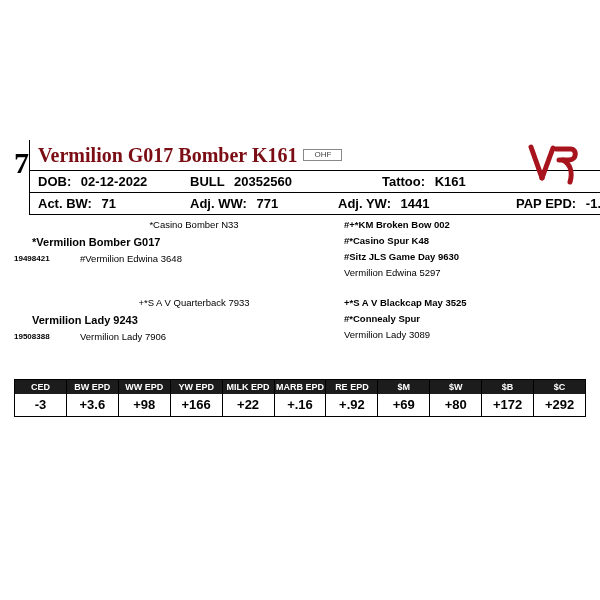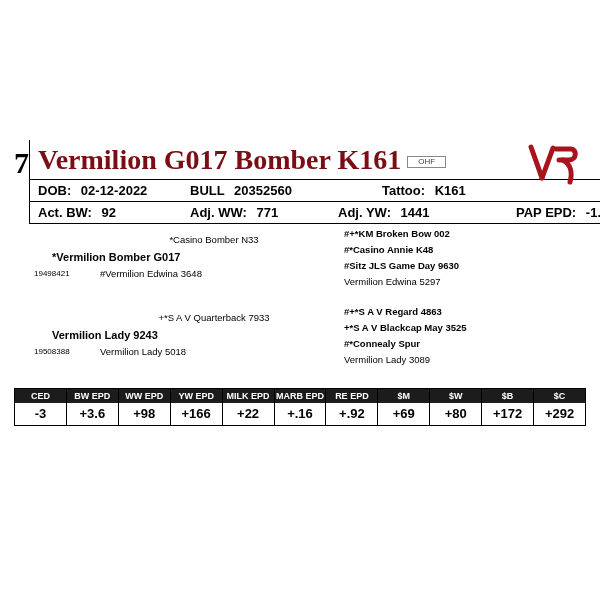--- a/index.html
+++ b/index.html
@@ -42,21 +42,21 @@
     padding-left: 0;
   }
   .title-row {
     display: flex;
     align-items: baseline;
     padding: 4px 0 3px 8px;
     border-bottom: 1px solid #000;
   }
   .animal-name {
     font-family: "Liberation Serif", serif;
-    font-size: 28px;
+    font-size: 20px;
     font-weight: bold;
     letter-spacing: 0px;
     color: #7b0d14;
     white-space: nowrap;
   }
   .name-suffix {
     font-family: "Liberation Sans", sans-serif;
     font-size: 8px;
     color: #444;
     margin-left: 6px;
@@ -95,23 +95,22 @@
     font-size: 9.5px;
     position: relative;
   }
   .ped-block {
     position: relative;
     height: 78px;
   }
   .ped-left {
     position: absolute;
     left: 0;
-    top: 6px;
+    top: 0;
     width: 330px;
-    margin-left: 20px;
   }
   .ped-right {
     position: absolute;
     left: 330px;
     top: 0;
     width: 240px;
   }
   .grandsire {
     text-align: center;
     padding-left: 30px;
@@ -125,21 +124,21 @@
     height: 18px;
     line-height: 18px;
     padding-left: 18px;
   }
   .reg-line {
     height: 16px;
     line-height: 16px;
     display: flex;
   }
   .reg-no {
-    font-weight: normal;
+    font-weight: bold;
     font-size: 8px;
     width: 66px;
   }
   .dam-of-sire {
     font-size: 9.5px;
   }
   .r-line {
     height: 16px;
     line-height: 16px;
     font-size: 9.5px;
@@ -235,21 +234,21 @@
         </div>
         <div class="cell c3">
           <span class="lbl">Tattoo:</span>
           <span class="val">K161</span>
         </div>
       </div>
 
       <div class="info-row row2">
         <div class="cell c1">
           <span class="lbl">Act. BW:</span>
-          <span class="val">92</span>
+          <span class="val">71</span>
         </div>
         <div class="cell c2">
           <span class="lbl">Adj. WW:</span>
           <span class="val">771</span>
         </div>
         <div class="cell c3">
           <span class="lbl">Adj. YW:</span>
           <span class="val">1441</span>
         </div>
         <div class="cell c4">
@@ -267,37 +266,36 @@
       <div class="ped-left">
         <div class="grandsire">*Casino Bomber N33</div>
         <div class="sire-name">*Vermilion Bomber G017</div>
         <div class="reg-line">
           <span class="reg-no">19498421</span>
           <span class="dam-of-sire">#Vermilion Edwina 3648</span>
         </div>
       </div>
       <div class="ped-right">
         <div class="r-line bold">#+*KM Broken Bow 002</div>
-        <div class="r-line bold">#*Casino Annie K48</div>
+        <div class="r-line bold">#*Casino Spur K48</div>
         <div class="r-line bold">#Sitz JLS Game Day 9630</div>
         <div class="r-line">Vermilion Edwina 5297</div>
       </div>
     </div>
 
     <div class="ped-block">
       <div class="ped-left">
         <div class="grandsire">+*S A V Quarterback 7933</div>
         <div class="sire-name">Vermilion Lady 9243</div>
         <div class="reg-line">
           <span class="reg-no">19508388</span>
-          <span class="dam-of-sire">Vermilion Lady 5018</span>
+          <span class="dam-of-sire">Vermilion Lady 7906</span>
         </div>
       </div>
       <div class="ped-right">
-        <div class="r-line bold">#+*S A V Regard 4863</div>
         <div class="r-line bold">+*S A V Blackcap May 3525</div>
         <div class="r-line bold">#*Connealy Spur</div>
         <div class="r-line">Vermilion Lady 3089</div>
       </div>
     </div>
 
   </div>
 
   <table class="epd">
     <thead>

